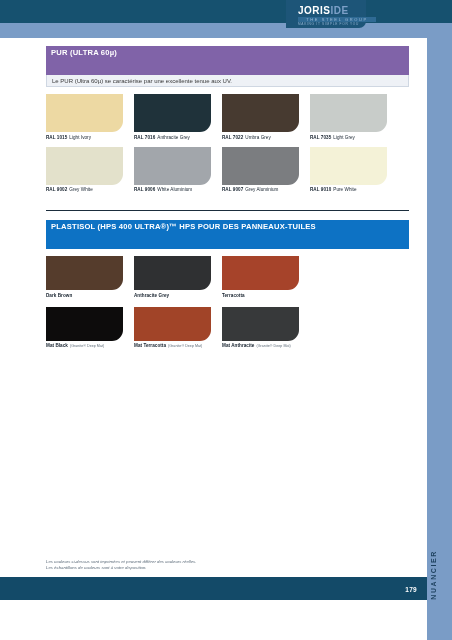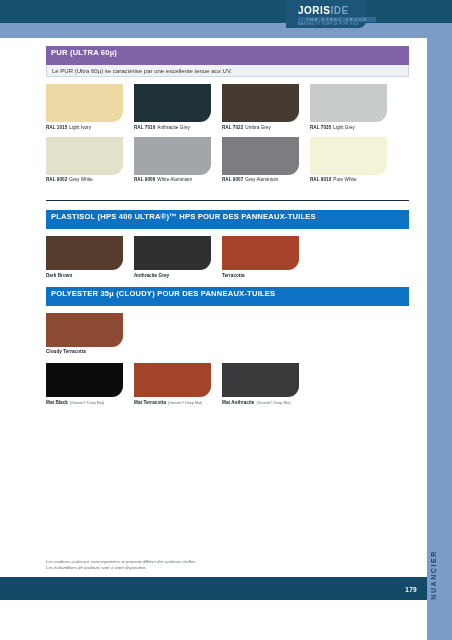--- a/index.html
+++ b/index.html
@@ -79,21 +79,21 @@
   
   .content {
     position: absolute; left: 0; top: 38px;
     width: 427px; height: 562px;
     background: #ffffff;
     padding: 8px 18px 0 46px;
   }
 
   
   .bar {
-    height: 19px;
+    height: 29px;
     line-height: 13px;
     padding: 0 5px;
     font-size: 7.6px;
     font-weight: bold;
     color: #ffffff;
     letter-spacing: 0.2px;
     white-space: nowrap;
     overflow: hidden;
   }
   .bar-purple { background: #8063a8; }
@@ -261,29 +261,20 @@
           <div class="chip pan" style="background:#2f3032"></div>
           <div class="cap"><span class="code">Anthracite Grey</span></div>
         </div>
         <div class="swatch">
           <div class="chip pan" style="background:#a6432a"></div>
           <div class="cap"><span class="code">Terracotta</span></div>
         </div>
       </div>
     </div>
 
-    <div class="sec-gap">
-      <div class="bar bar-blue">POLYESTER 35µ (CLOUDY) POUR DES PANNEAUX-TUILES</div>
-      <div class="swatch-row">
-        <div class="swatch">
-          <div class="chip pan" style="background:#8c4a33"></div>
-          <div class="cap"><span class="code">Cloudy Terracotta</span></div>
-        </div>
-      </div>
-    </div>
 
     <div class="sec-gap">
       <div class="swatch-row">
         <div class="swatch">
           <div class="chip pan" style="background:#0d0c0c"></div>
           <div class="cap"><span class="code">Mat Black</span><span class="sub">(Granite® Deep Mat)</span></div>
         </div>
         <div class="swatch">
           <div class="chip pan" style="background:#a14428"></div>
           <div class="cap"><span class="code">Mat Terracotta</span><span class="sub">(Granite® Deep Mat)</span></div>

